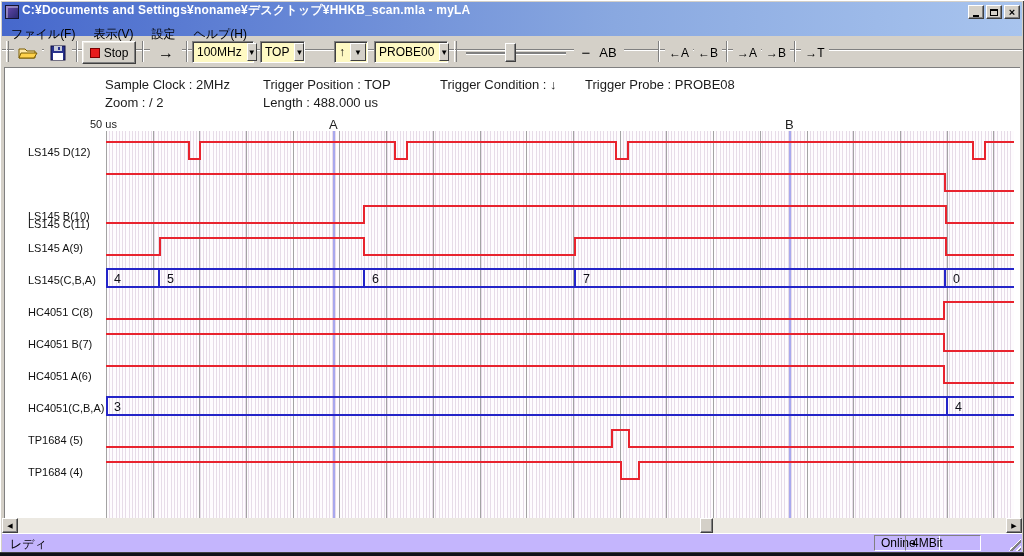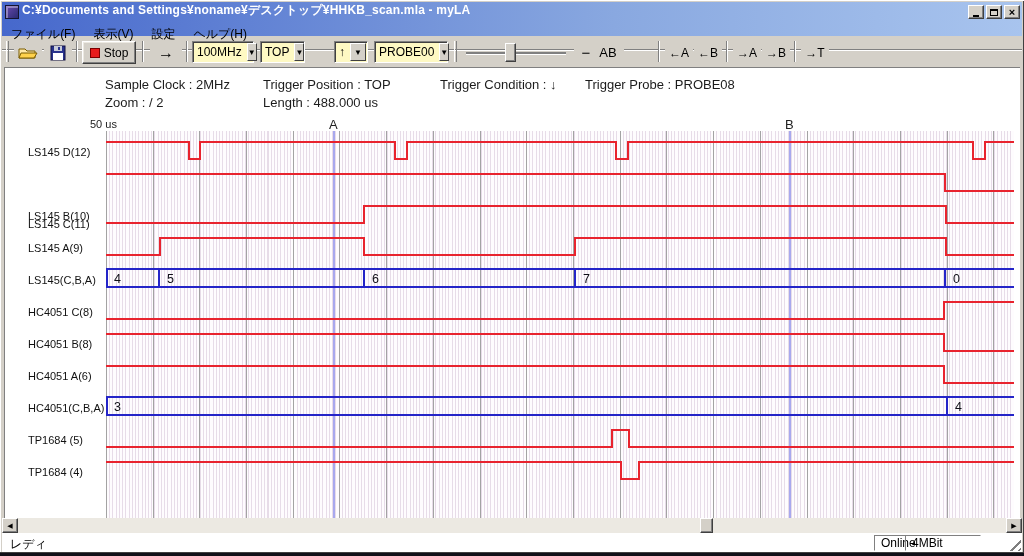--- a/index.html
+++ b/index.html
@@ -71,21 +71,21 @@
     font-size:11px;color:#111;white-space:nowrap;}
   .marker-label{position:absolute;top:117px;font-size:13px;color:#222;}
   
   .hscroll{position:absolute;left:2px;top:518px;right:2px;height:15px;background:#ece9e2;}
   .sbtn{position:absolute;top:0;width:16px;height:15px;background:#d4d0c8;
     border:1px solid;border-color:#fff #404040 #404040 #fff;box-shadow:inset -1px -1px 0 #808080;
     display:flex;align-items:center;justify-content:center;font-size:7px;color:#000;}
   .sthumb{position:absolute;top:0;width:13px;height:15px;background:#d4d0c8;
     border:1px solid;border-color:#fff #404040 #404040 #fff;box-shadow:inset -1px -1px 0 #808080;}
   
-  .statusbar{position:absolute;left:2px;top:533px;right:2px;height:19px;background:#ffffff;
+  .statusbar{position:absolute;left:2px;top:533px;right:2px;height:19px;background:#c4b5fd;
     border-top:1px solid #fff;font-size:12px;color:#000;}
   .status-ready{position:absolute;left:8px;top:2px;}
   .spanel{position:absolute;top:1px;height:16px;line-height:15px;padding:0 6px;
     border:1px solid;border-color:#808080 #fff #fff #808080;}
   .grip{position:absolute;right:1px;bottom:1px;width:13px;height:13px;
     background:
      linear-gradient(135deg,transparent 0 50%,#fff 50% 57%,#808080 57% 68%,transparent 68% 78%,#fff 78% 85%,#808080 85% 96%,transparent 96%);}
   .bottom-strip{position:absolute;left:0;bottom:0;width:100%;height:4px;background:#101018;border-top:1px solid #404040;}
 </style>
 </head>
@@ -201,21 +201,21 @@
 
   <span class="time-label">50 us</span>
 
   <div id="channel-labels">
       <div class="ch-label" style="top: 144px;">LS145 D(12)</div>
       <div class="ch-label" style="top: 176px; margin-top: 40px;">LS145 C(11)</div>
       <div class="ch-label" style="top: 208px;">LS145 B(10)</div>
       <div class="ch-label" style="top: 240px;">LS145 A(9)</div>
       <div class="ch-label" style="top: 272px;">LS145(C,B,A)</div>
       <div class="ch-label" style="top: 304px;">HC4051 C(8)</div>
-      <div class="ch-label" style="top: 336px;">HC4051 B(8)</div>
+      <div class="ch-label" style="top: 336px;">HC4051 B(7)</div>
       <div class="ch-label" style="top: 368px;">HC4051 A(6)</div>
       <div class="ch-label" style="top: 400px;">HC4051(C,B,A)</div>
       <div class="ch-label" style="top: 432px;">TP1684 (5)</div>
       <div class="ch-label" style="top: 464px;">TP1684 (4)</div>
     </div>
   <div id="marker-labels">
       <div class="marker-label" style="left: 329px;">A</div>
       <div class="marker-label" style="left: 785px;">B</div>
     </div>
 

